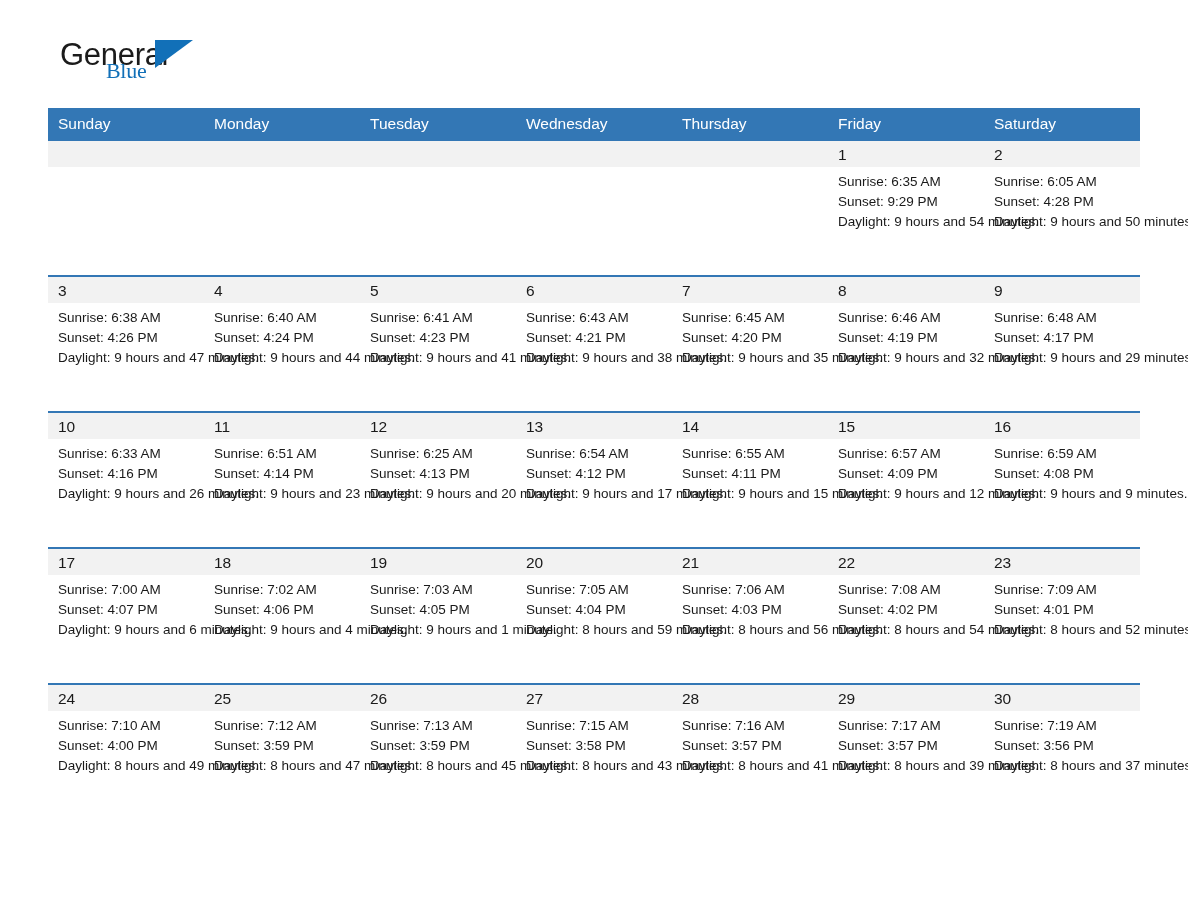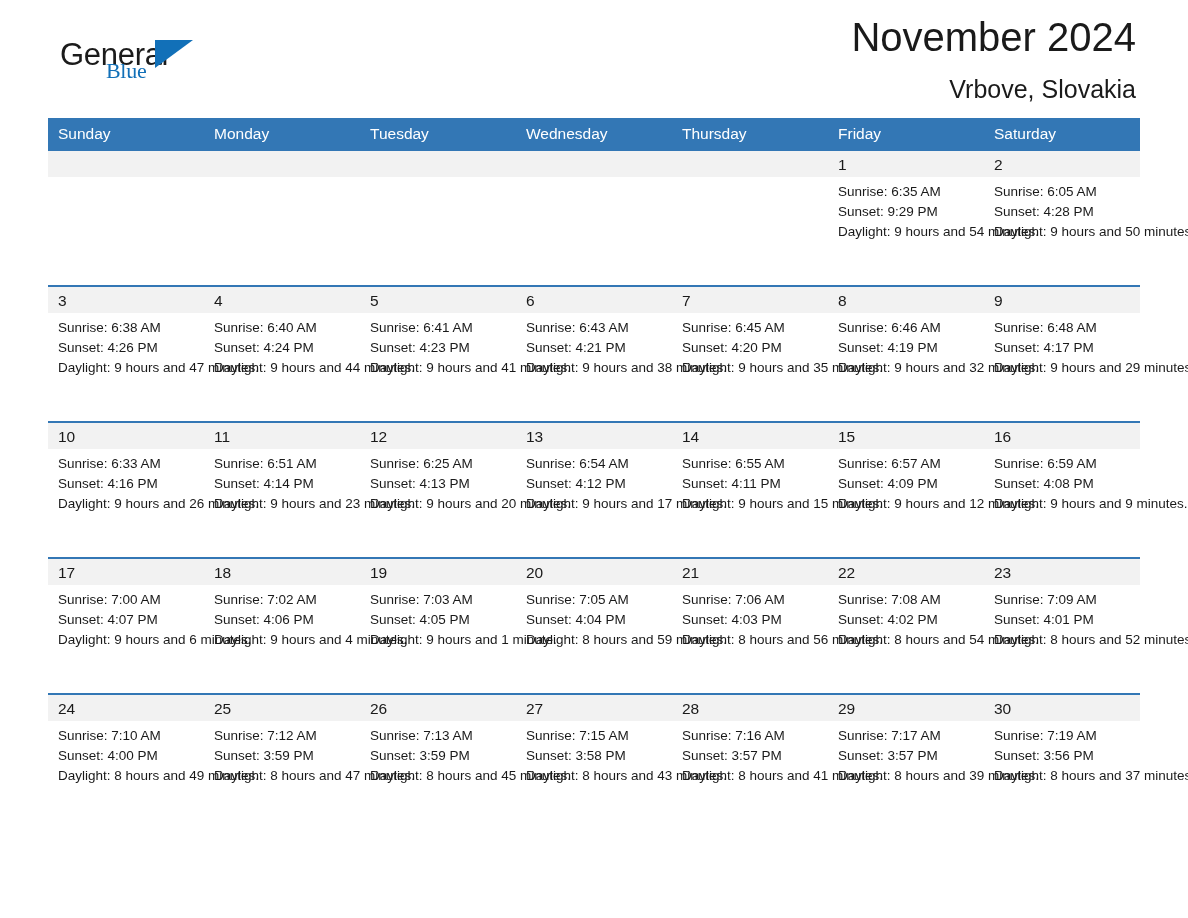--- a/index.html
+++ b/index.html
@@ -83,21 +83,21 @@
   .location {
     font-size: 25px;
     font-weight: normal;
     color: #1a1a1a;
     margin-top: 18px;
     white-space: nowrap;
   }
 
   
   .calendar {
-    margin-top: 14px;
+    margin-top: 4px;
     width: 1092px;
     border-collapse: collapse;
     table-layout: fixed;
   }
   .calendar th {
     background: #3377b5;
     color: #ffffff;
     font-weight: normal;
     font-size: 15.5px;
     text-align: left;
@@ -152,24 +152,20 @@
 <div class="page">
 
   <div class="topbar">
 
     <div class="logo">
       <span class="logo-general">General</span>
       <span class="logo-tri"></span>
       <span class="logo-blue">Blue</span>
     </div>
 
-    <div class="titles">
-      <div class="month-title">November 2024</div>
-      <div class="location">Vrbove, Slovakia</div>
-    </div>
 
   </div>
 
   <table class="calendar">
     <thead>
       <tr>
         <th>Sunday</th>
         <th>Monday</th>
         <th>Tuesday</th>
         <th>Wednesday</th>

